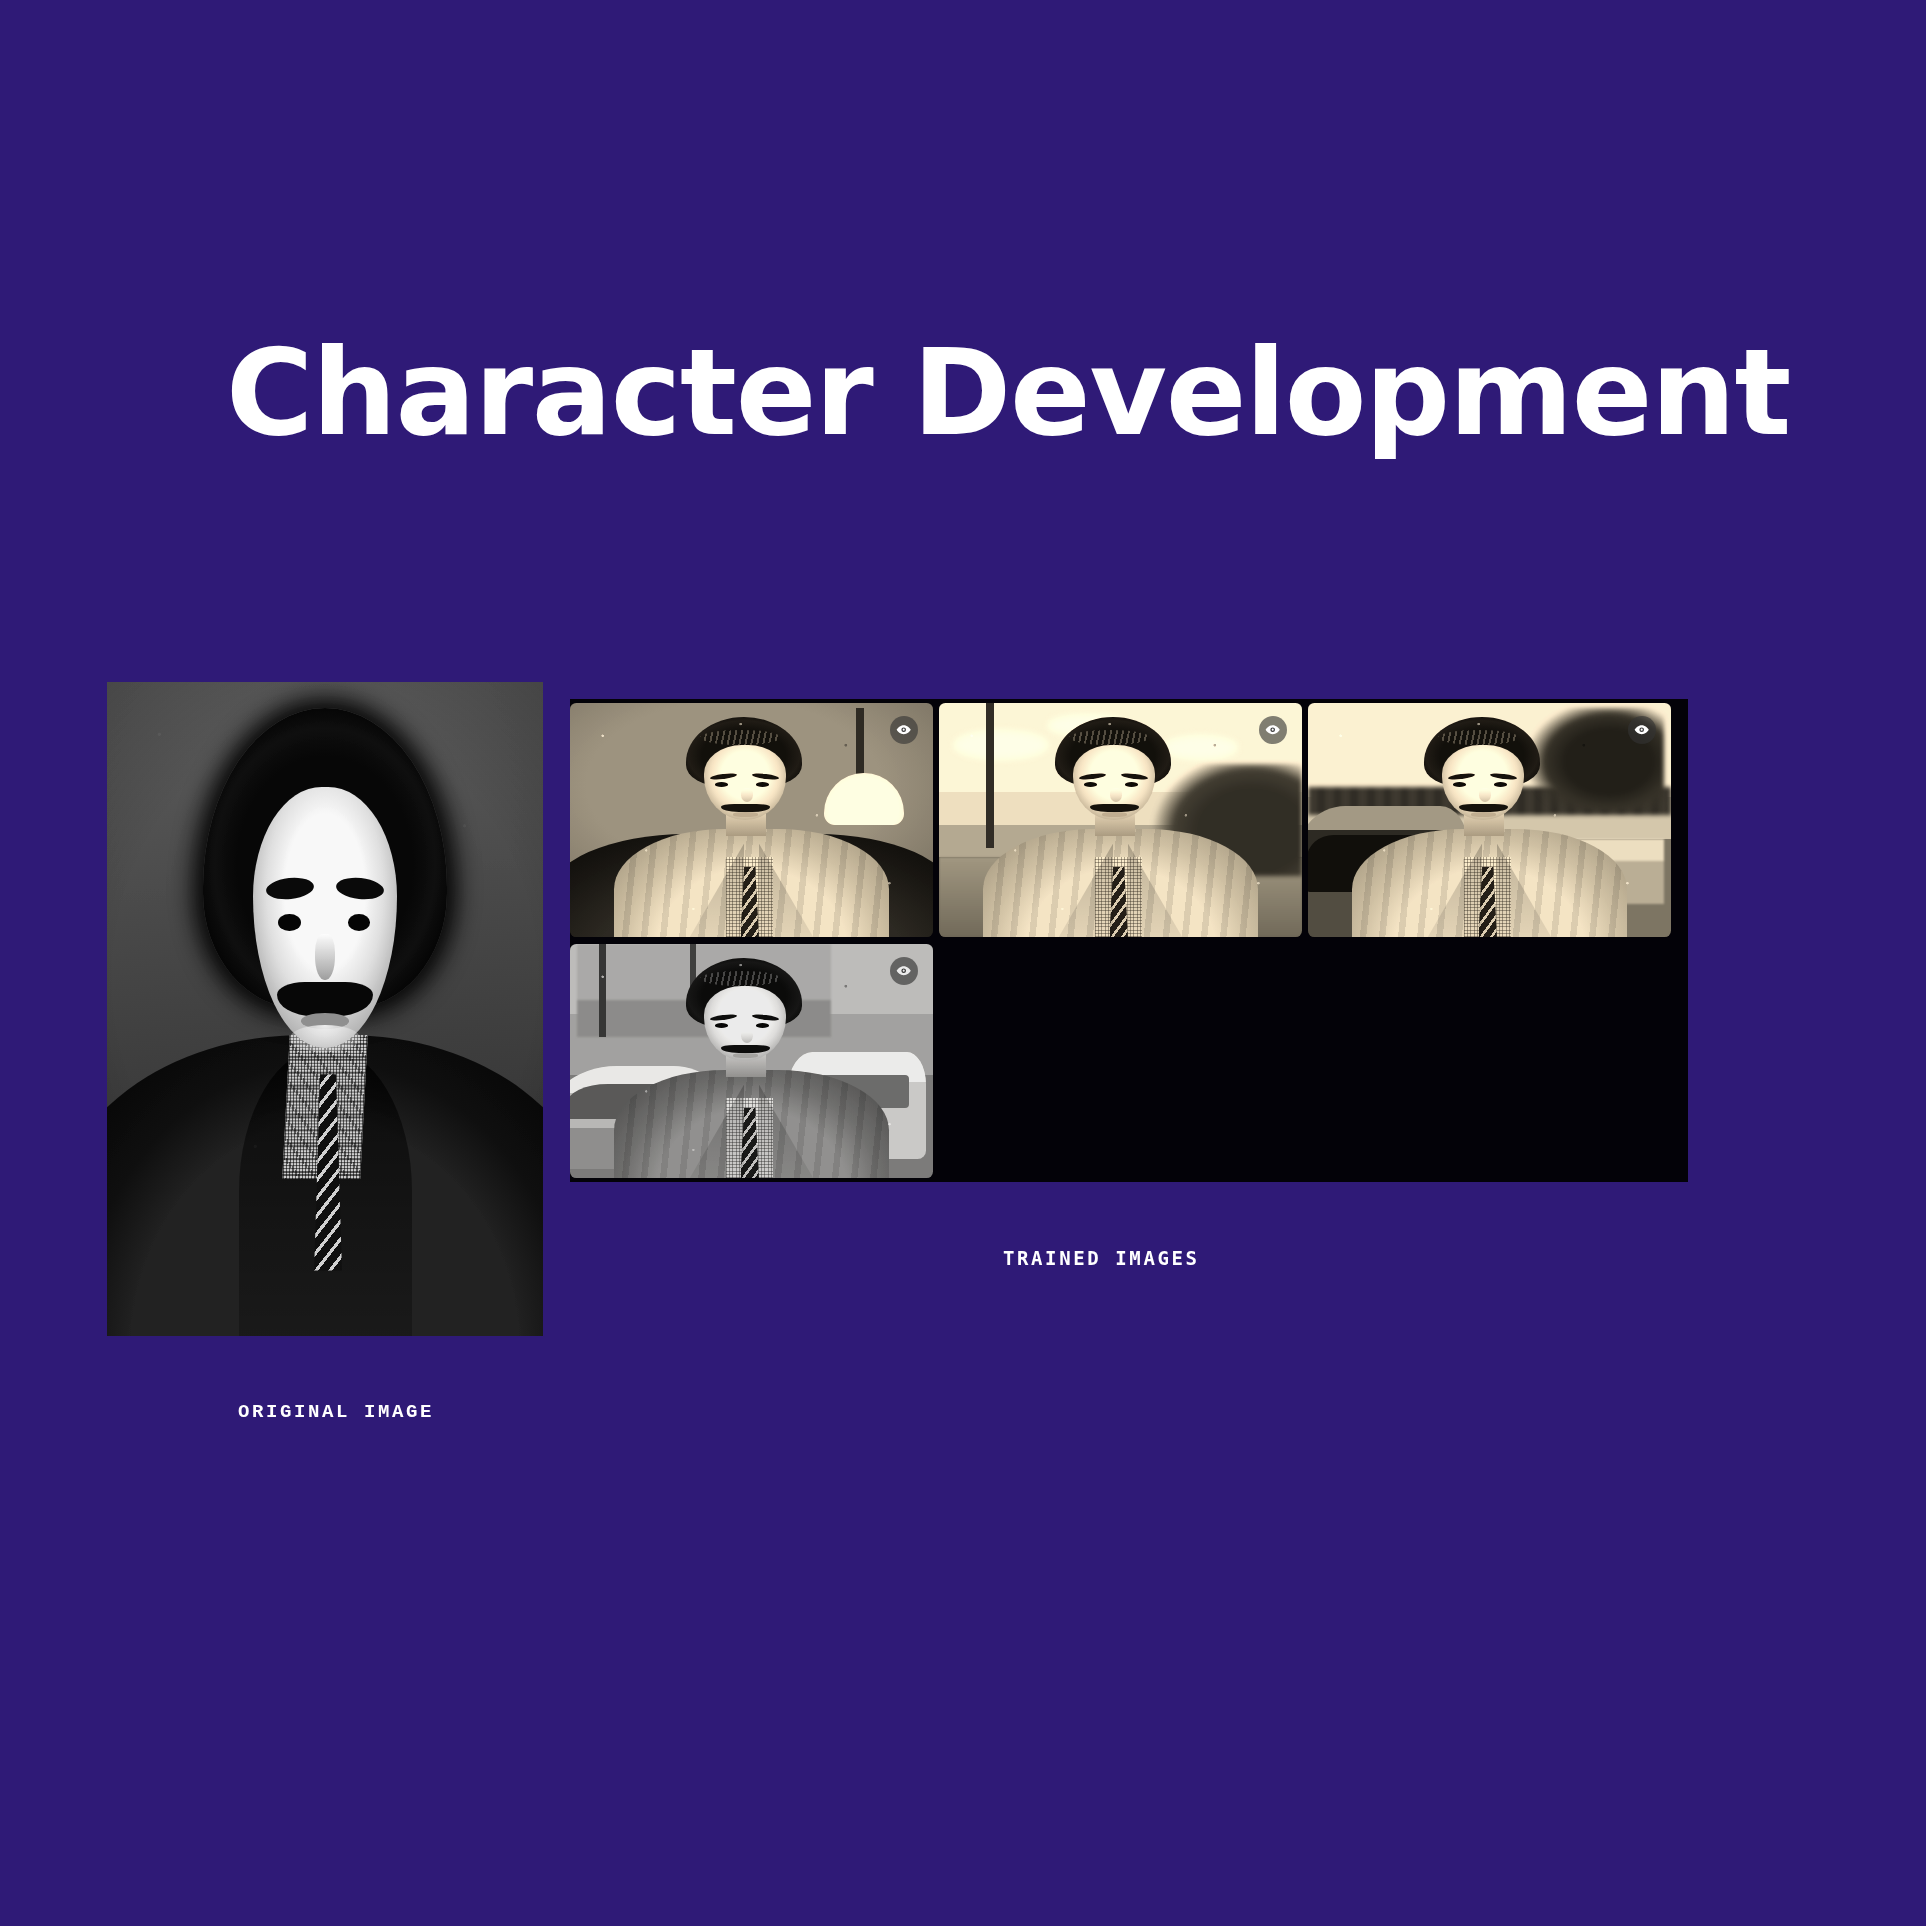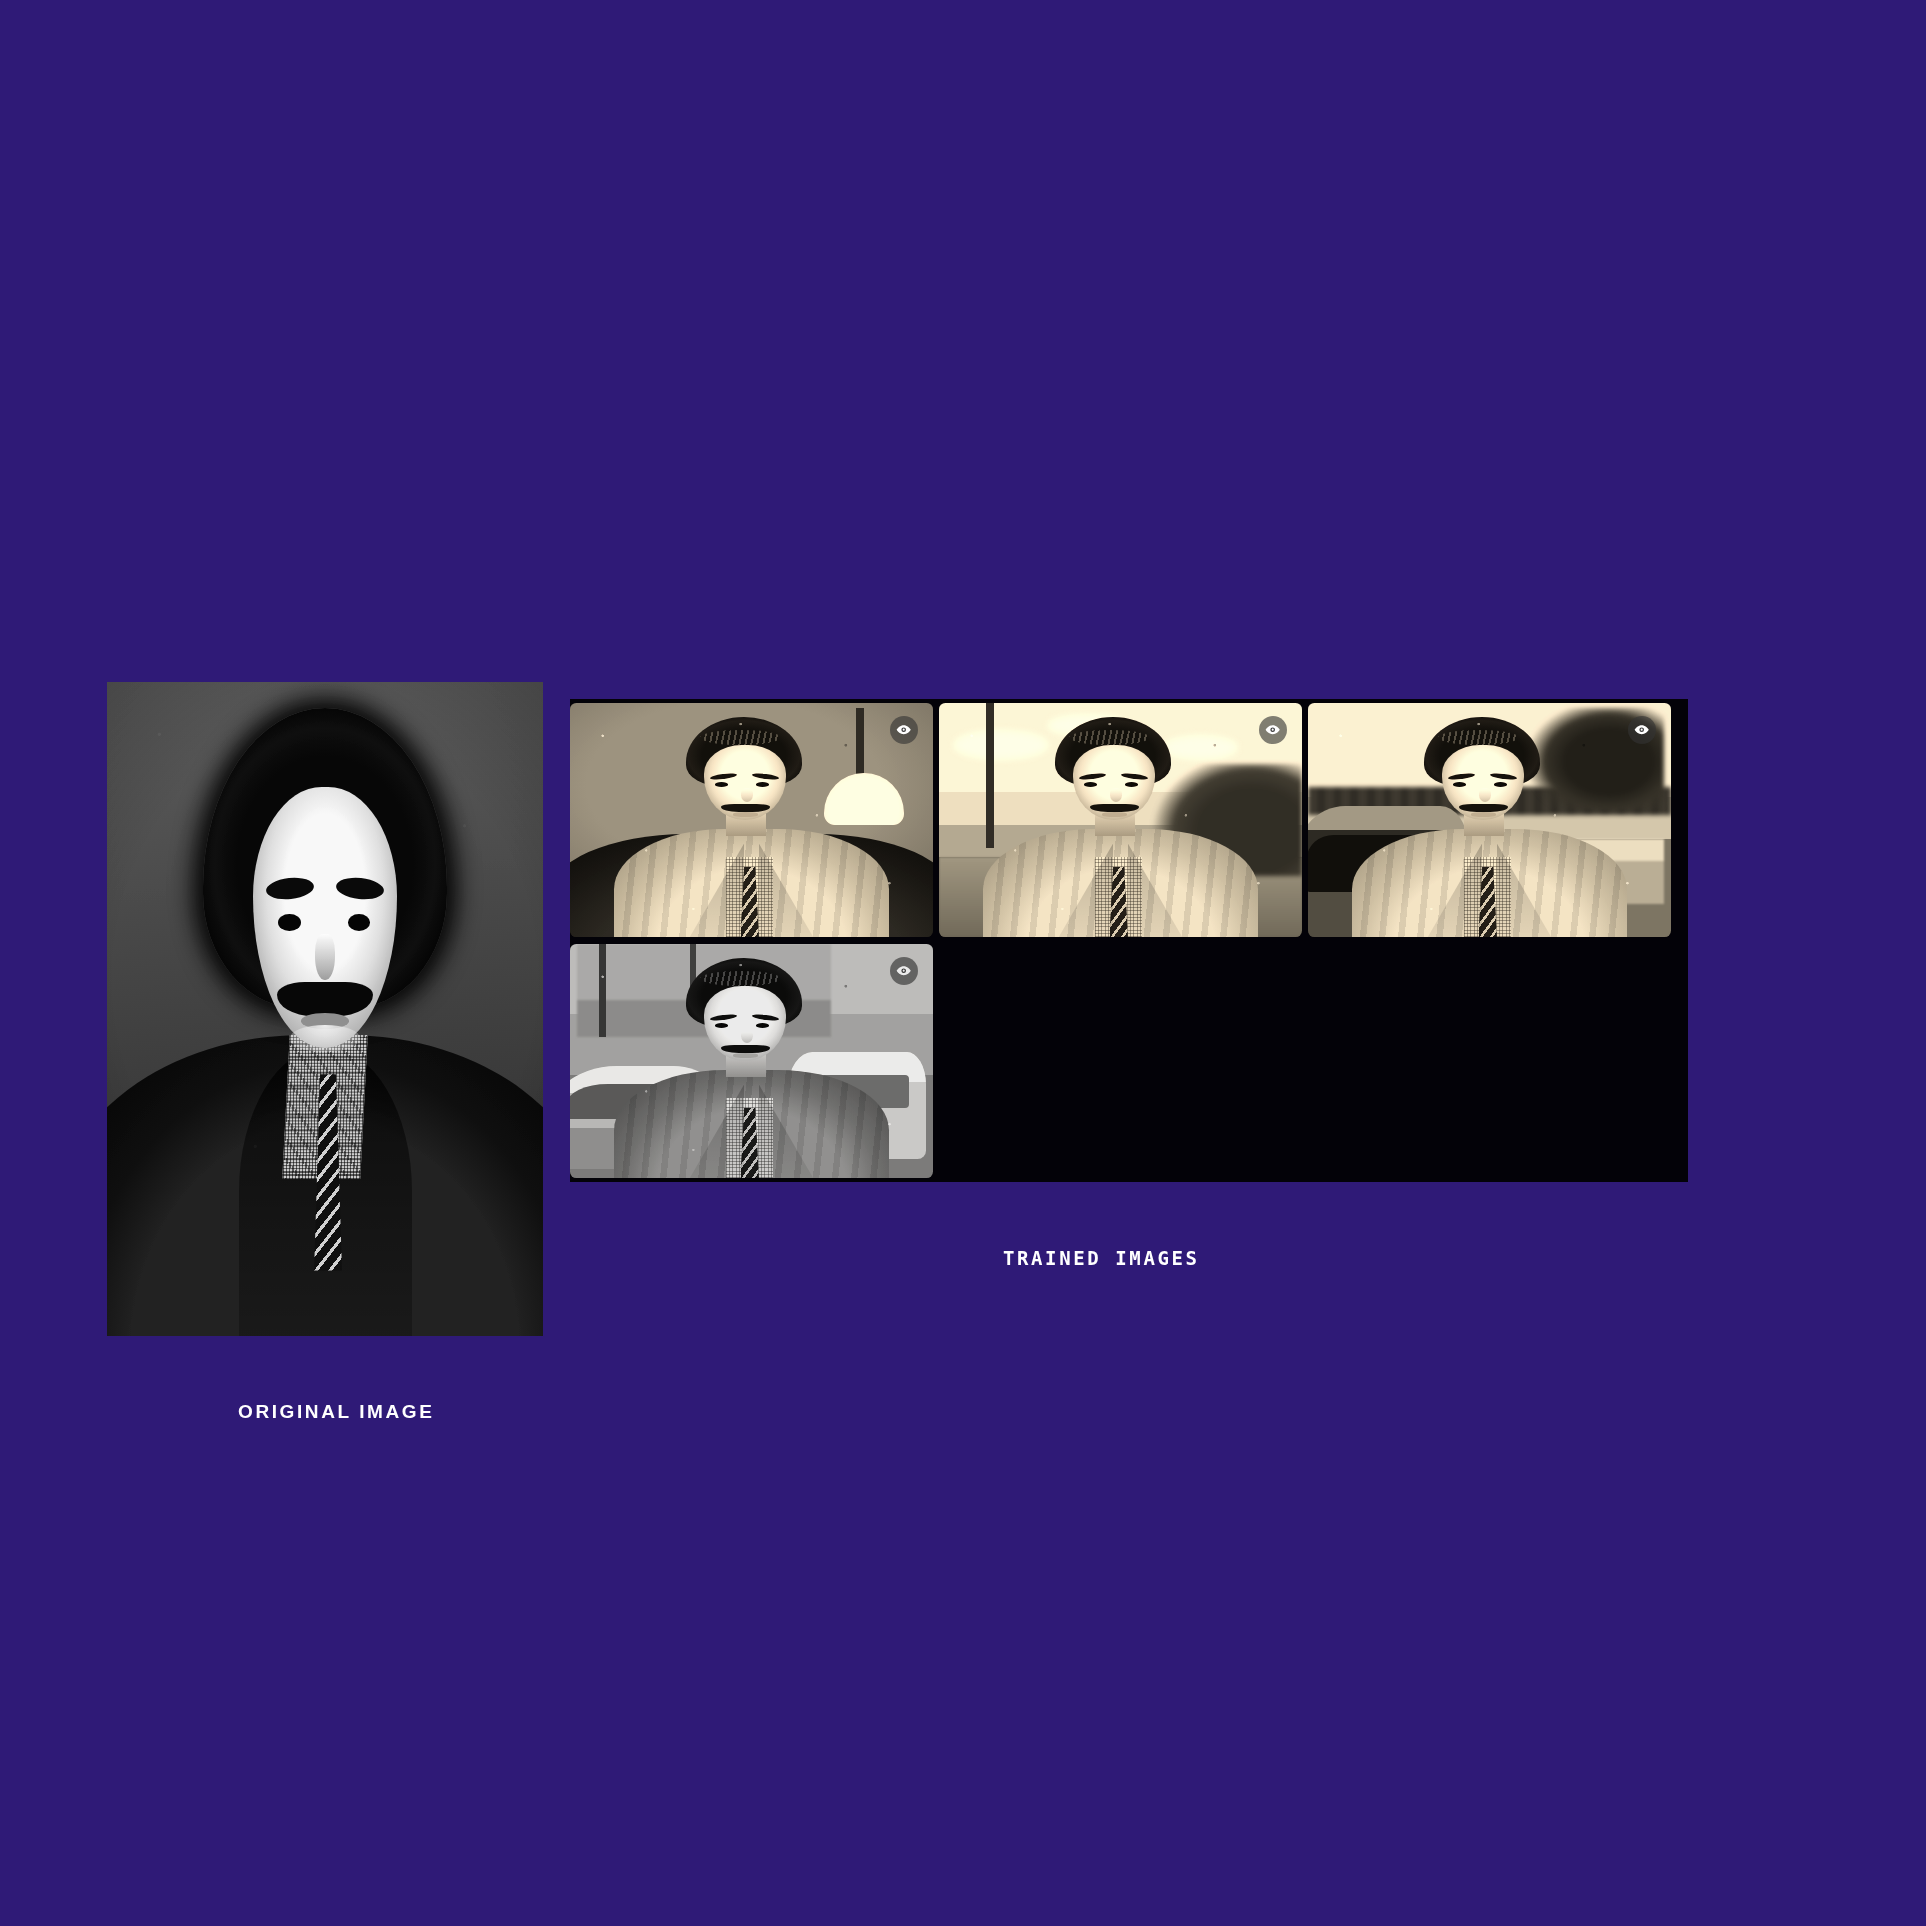--- a/index.html
+++ b/index.html
@@ -148,21 +148,21 @@
     position:absolute; left:42%; top:52.5%; width:16%; height:4%;
     background: radial-gradient(ellipse at 50% 0%, #e9e9e9, rgba(200,200,200,0));
     border-radius:50%;
   }
 
   #original-caption {
     position: absolute;
     left: 238px;
     top: 1401px;
     color: #ffffff;
-    font-family: Liberation Sans, sans-serif;
+    font-family: Liberation Mono, monospace;
     font-size: 19px;
     font-weight: 700;
     letter-spacing: 2.6px;
     white-space: nowrap;
   }
 
   
   #trained-panel {
     position: absolute;
     left: 570px;
@@ -416,20 +416,21 @@
     font-weight: 700;
     letter-spacing: 2.6px;
     white-space: nowrap;
   }
 </style>
 </head>
 <body style="background: rgb(47, 26, 119);">
 
 <div id="slide" style="background: rgb(47, 26, 119);">
 
+  <h1 id="page-title">Character Development</h1>
 
   <div id="original-panel">
     <div class="photo-frame" aria-label="Vintage black-and-white studio portrait of a young man with afro hair, thick moustache, checked shirt, patterned necktie and dark suit jacket">
       <div id="original-photo">
         <div class="op-suit"></div>
         <div class="op-neck"></div>
         <div class="op-collar"></div>
         <div class="op-tie"></div>
         <div class="op-hair"></div>
         <div class="op-face"></div>

